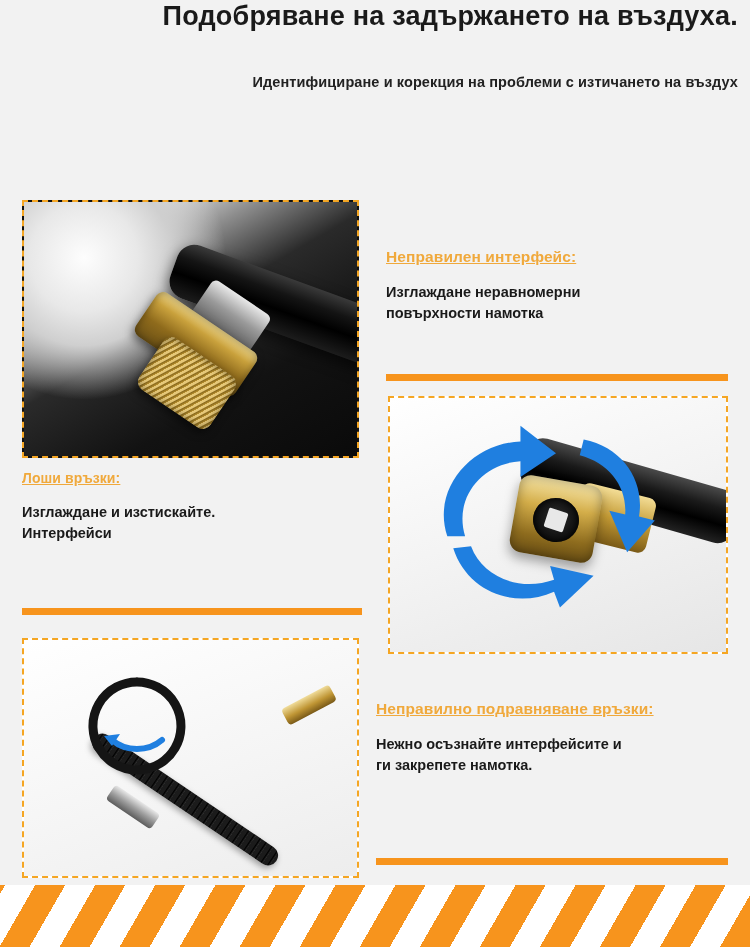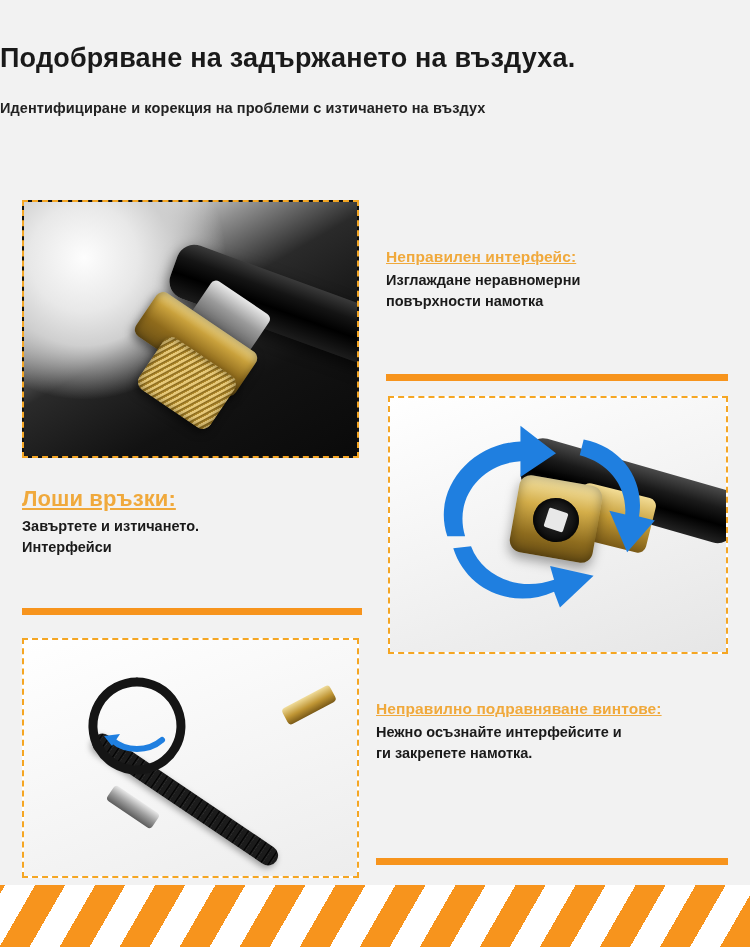--- a/index.html
+++ b/index.html
@@ -14,32 +14,31 @@
     position: relative;
     width: 750px;
     height: 947px;
     background: #f2f2f2;
   }
 
   
   .header {
     position: absolute;
     top: 0; left: 0; right: 12px;
-    padding-top: 42px;
-    text-align: left;
+    text-align: right;
   }
   .title {
     font-size: 27px;
     font-weight: bold;
     color: #1a1a1a;
     letter-spacing: 0.2px;
     line-height: 1.25;
   }
   .subtitle {
-    margin-top: 24px;
+    margin-top: 40px;
     font-size: 14.5px;
     color: #222;
     font-weight: bold;
     letter-spacing: 0.1px;
   }
 
   
   .photo-frame {
     position: absolute;
     border: 2px dashed #f5a623;
@@ -183,29 +182,29 @@
   
   .block { position: absolute; }
   .block .head {
     color: #f0a93c;
     font-weight: bold;
     font-size: 15.5px;
     letter-spacing: .1px;
     text-decoration: underline;
   }
   .block .body {
-    margin-top: 4px;
+    margin-top: 16px;
     color: #1a1a1a;
     font-weight: bold;
     font-size: 14.5px;
     line-height: 1.42;
   }
   #block1 { left: 386px; top: 248px; width: 330px; }
   #block2 { left: 22px; top: 470px; width: 340px; }
-  #block2 .head { font-size: 22px; margin-top: 16px; }
+  #block2 .head { font-size: 14px; }
   #block3 { left: 376px; top: 700px; width: 350px; }
 
   
   .rule { position: absolute; background: #f7941d; height: 7px; }
   #rule1 { left: 386px; top: 374px; width: 342px; }
   #rule2 { left: 22px; top: 608px; width: 340px; }
   #rule3 { left: 376px; top: 858px; width: 352px; }
 
   
   .stripes {
@@ -242,21 +241,21 @@
   <div class="block" id="block1">
     <div class="head">Неправилен интерфейс:</div>
     <div class="body" style="white-space:pre-line">Изглаждане неравномерни
 повърхности намотка</div>
   </div>
 
   <div class="rule" id="rule1"></div>
 
   <div class="block" id="block2">
     <div class="head">Лоши връзки:</div>
-    <div class="body" style="white-space:pre-line">Завъртете и изтичането.
+    <div class="body" style="white-space:pre-line">Изглаждане и изстискайте.
 Интерфейси</div>
   </div>
 
   <div class="photo-frame" id="photo2">
     <div class="photo-inner">
       <div class="bg"></div>
       <div class="hose2"></div>
       <div class="sleeve"></div>
       <div class="hex"></div>
       <div class="bore"></div>
@@ -279,21 +278,21 @@
       <div class="tipB"></div>
       <svg class="loop" width="110" height="110" viewBox="0 0 110 110">
         <path d="M55 8 A44 44 0 1 1 54.9 8" fill="none" stroke="#151515" stroke-width="9" stroke-linecap="round"></path>
         <path d="M30 66 C44 78, 66 78, 80 66" fill="none" stroke="#1f7fe0" stroke-width="6" stroke-linecap="round"></path>
         <path d="M30 72 L22 62 L38 60 Z" fill="#1f7fe0"></path>
       </svg>
     </div>
   </div>
 
   <div class="block" id="block3">
-    <div class="head">Неправилно подравняване винтове:</div>
+    <div class="head">Неправилно подравняване връзки:</div>
     <div class="body" style="white-space:pre-line">Нежно осъзнайте интерфейсите и
 ги закрепете намотка.</div>
   </div>
 
   <div class="rule" id="rule3"></div>
 
   <div class="stripes"></div>
 
 </div>
 

